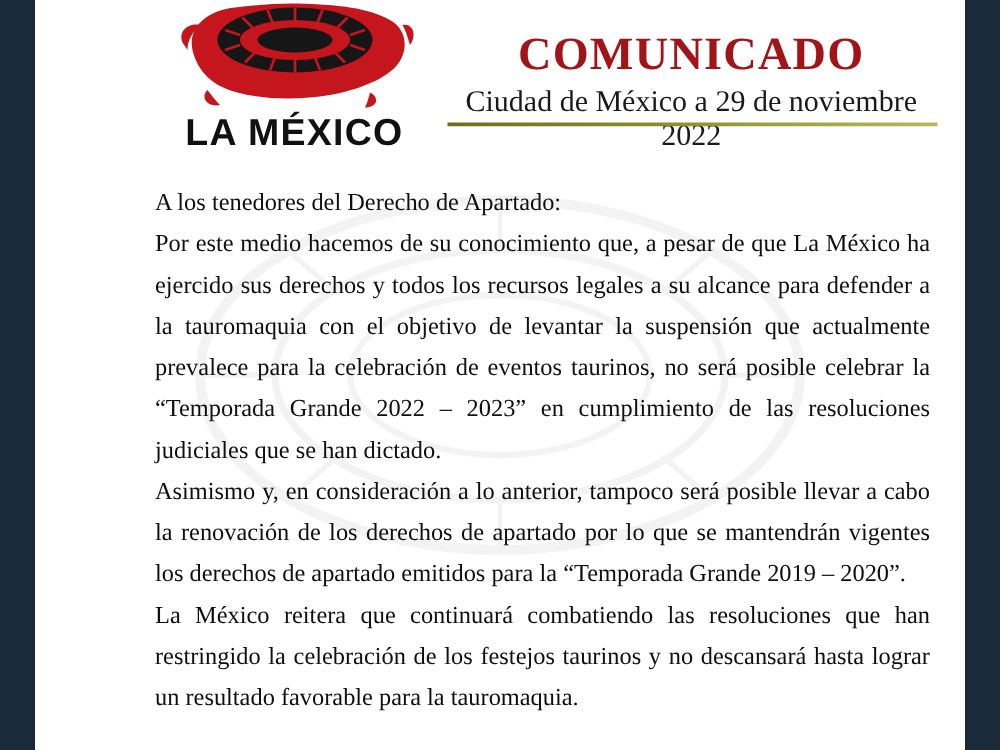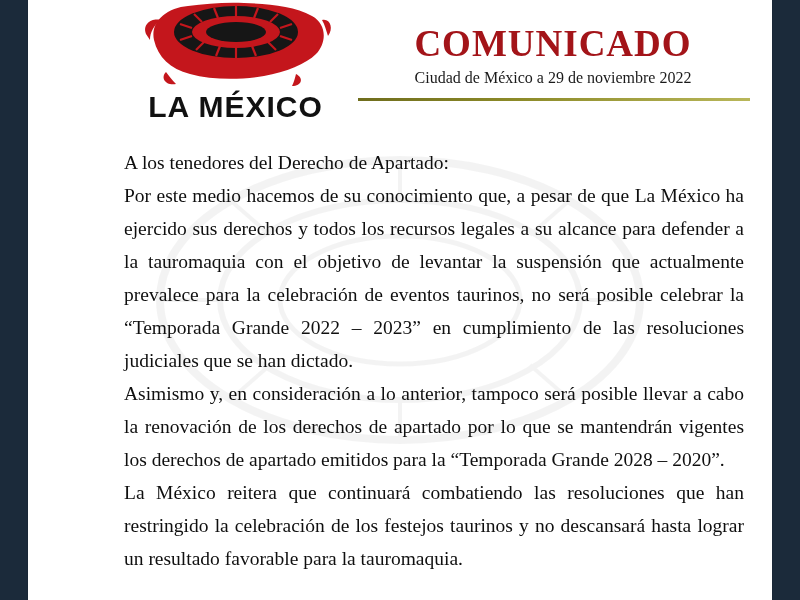--- a/index.html
+++ b/index.html
@@ -72,21 +72,21 @@
   }
   .comunicado {
     font-family: "Liberation Serif", serif;
     font-weight: bold;
     font-size: 37px;
     letter-spacing: 1px;
     color: #a31419;
   }
   .fecha {
     font-family: "Liberation Serif", serif;
-    font-size: 16px;
+    font-size: 24px;
     color: #1a1a1a;
     margin-top: 4px;
   }
   .rule {
     position: absolute;
     left: 330px;
     top: 98px;
     width: 392px;
     height: 3px;
     background: linear-gradient(to right, #6f6d1d 0%, #8c8a28 40%, #b9b75a 100%);
@@ -171,17 +171,17 @@
     <div class="header-right">
       <div class="comunicado">COMUNICADO</div>
       <div class="fecha">Ciudad de México a 29 de noviembre 2022</div>
     </div>
     <div class="rule"></div>
   </div>
 
   <div class="body-text">
     <p>A los tenedores del Derecho de Apartado:</p>
     <p>Por este medio hacemos de su conocimiento que, a pesar de que La México ha ejercido sus derechos y todos los recursos legales a su alcance para defender a la tauromaquia con el objetivo de levantar la suspensión que actualmente prevalece para la celebración de eventos taurinos, no será posible celebrar la “Temporada Grande 2022 – 2023” en cumplimiento de las resoluciones judiciales que se han dictado.</p>
-    <p>Asimismo y, en consideración a lo anterior, tampoco será posible llevar a cabo la renovación de los derechos de apartado por lo que se mantendrán vigentes los derechos de apartado emitidos para la “Temporada Grande 2028 – 2020”.</p>
+    <p>Asimismo y, en consideración a lo anterior, tampoco será posible llevar a cabo la renovación de los derechos de apartado por lo que se mantendrán vigentes los derechos de apartado emitidos para la “Temporada Grande 2019 – 2020”.</p>
     <p>La México reitera que continuará combatiendo las resoluciones que han restringido la celebración de los festejos taurinos y no descansará hasta lograr un resultado favorable para la tauromaquia.</p>
   </div>
 
 </div>
 
 </body></html>

